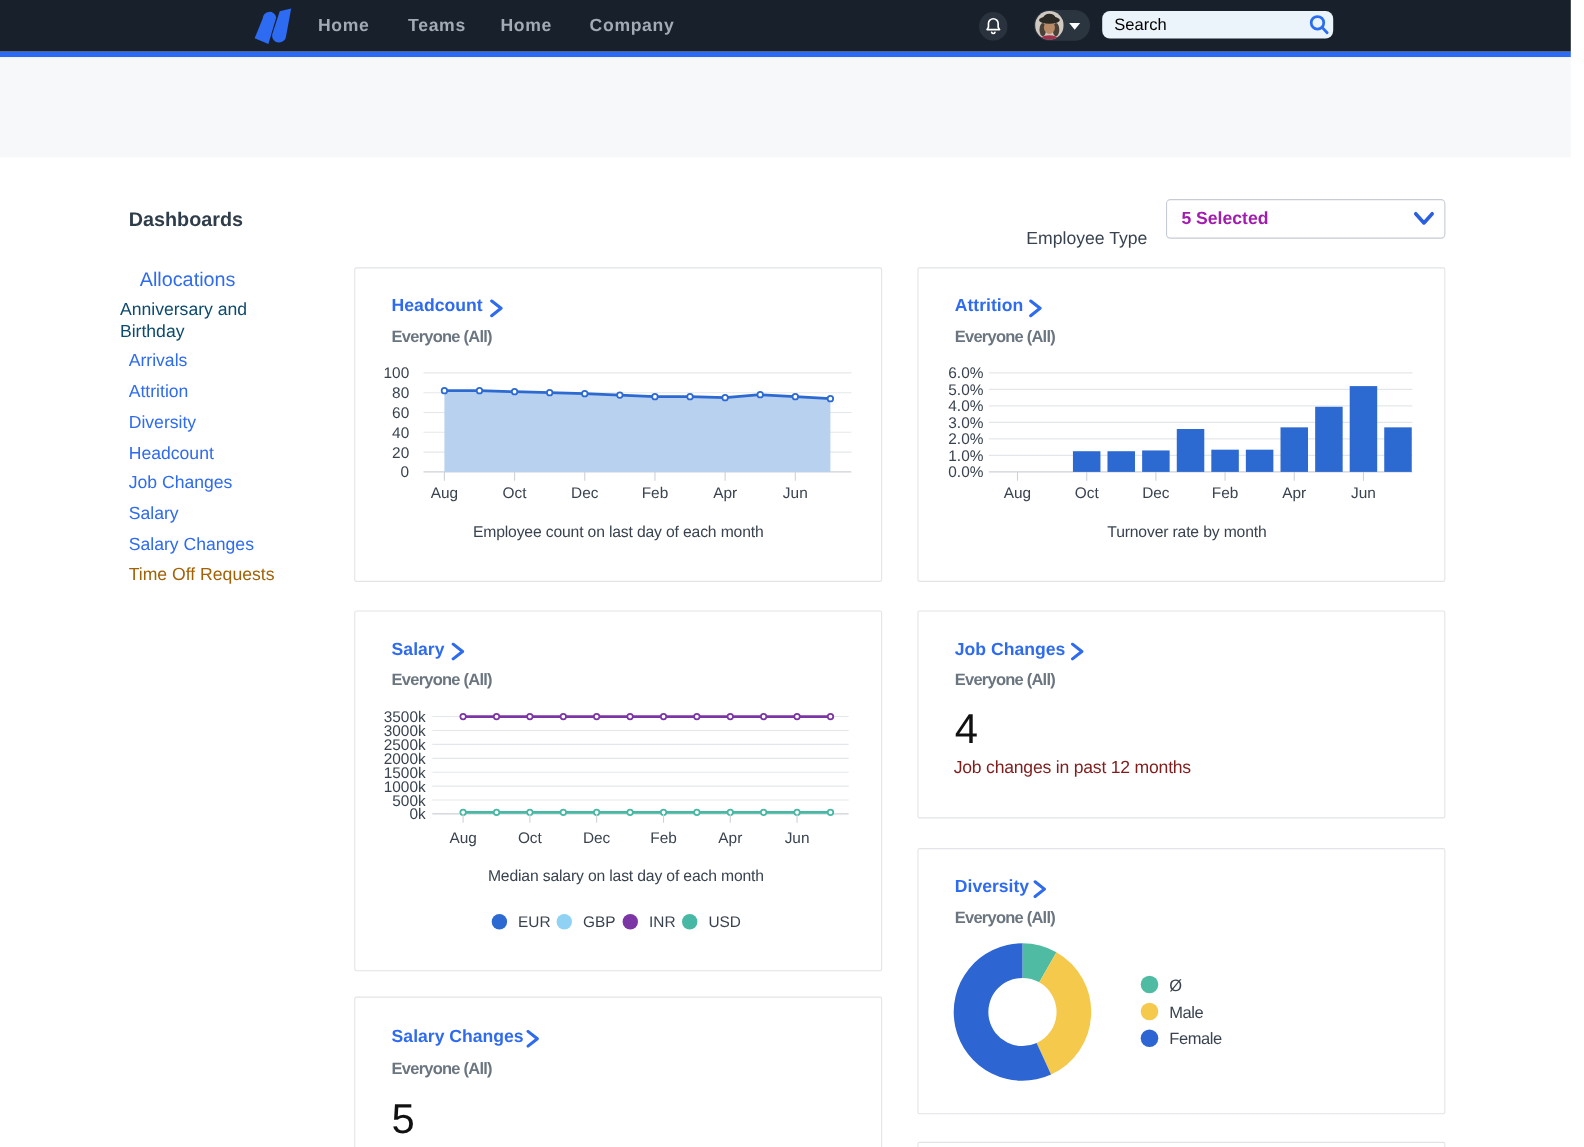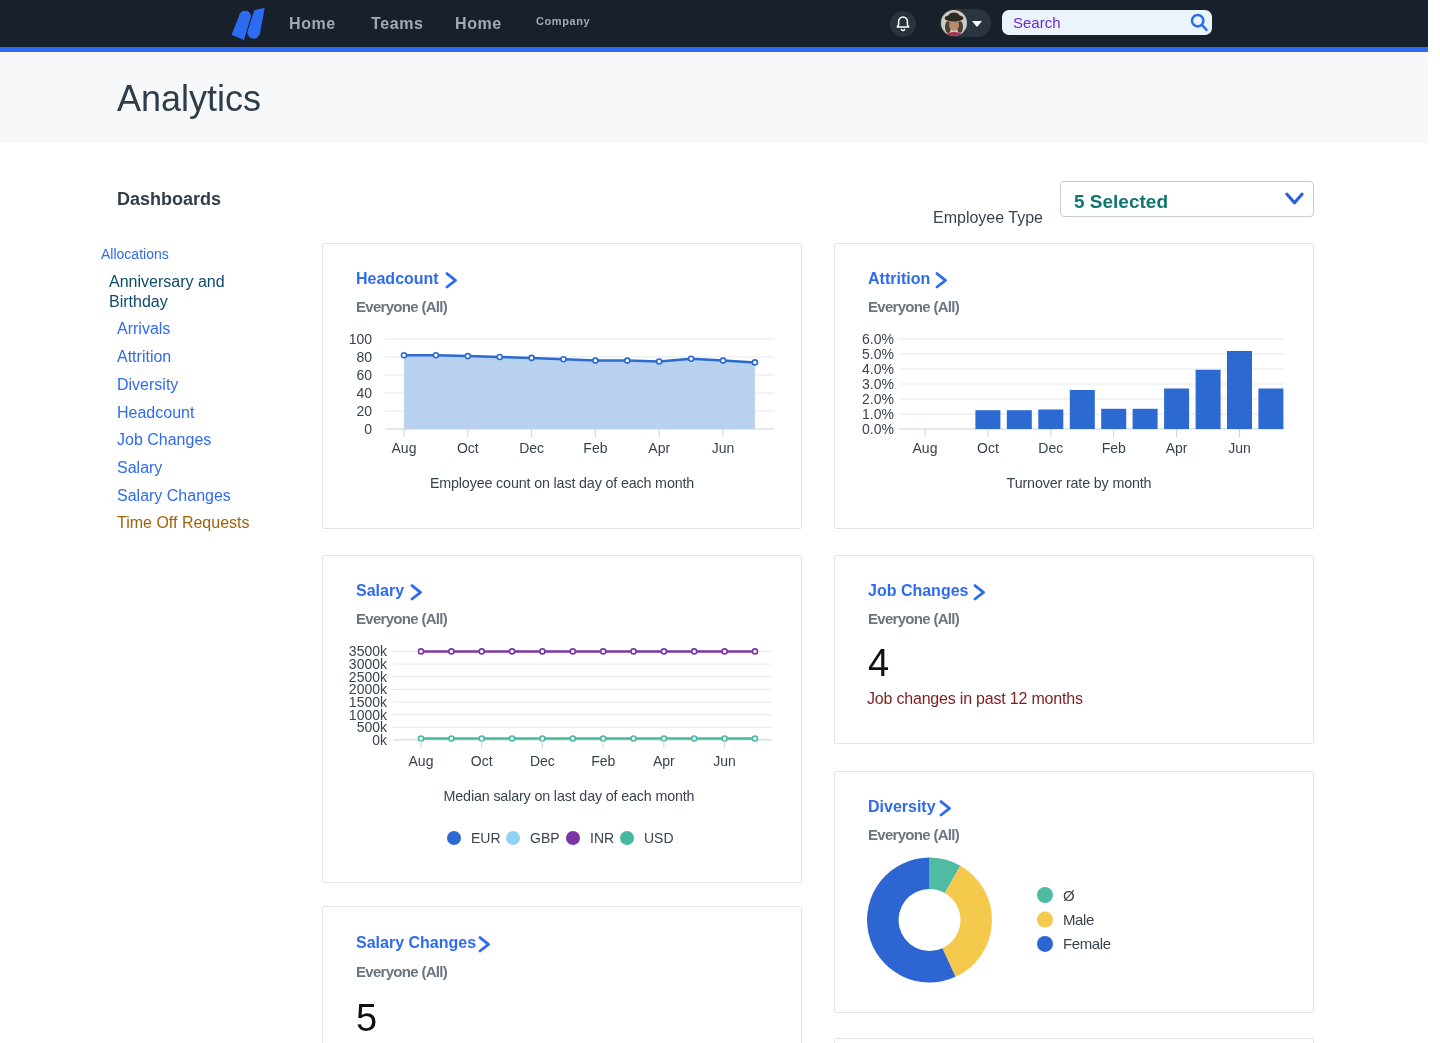--- a/index.html
+++ b/index.html
@@ -6,21 +6,21 @@
 <div style="position:relative;width:1428px;height:1043px;overflow:hidden">
 <div style="position:absolute;left:0;top:0;width:1440px;height:47px;background:#18212b"></div>
 <div style="position:absolute;left:0;top:47px;width:1440px;height:5px;background:#2c6bf2"></div>
 <svg width="45" height="45" viewBox="0 0 45 45" style="position:absolute;left:225px;top:3px">
 <path d="M6.5,31.7 L13.8,13.8 A6.2,6.2 0 0 1 26.1,12.9 L19.0,36.9 Z" fill="#2c6bf2"></path>
 <path d="M29.3,7.3 L39.7,4.7 L35.1,29.7 A6.3,6.3 0 0 1 22.3,28.9 Z" fill="#2c6bf2"></path>
 </svg>
 <div style="position:absolute;left:289px;top:15px;font-size:16px;font-weight:bold;letter-spacing:0.6px;color:#a2abb5">Home</div>
 <div style="position:absolute;left:371px;top:15px;font-size:16px;font-weight:bold;letter-spacing:0.6px;color:#a2abb5">Teams</div>
 <div style="position:absolute;left:455px;top:15px;font-size:16px;font-weight:bold;letter-spacing:0.6px;color:#a2abb5">Home</div>
-<div style="position:absolute;left:536px;top:15px;font-size:11px;font-weight:bold;letter-spacing:0.6px;color:#a2abb5">Company</div>
+<div style="position:absolute;left:536px;top:15px;font-size:16px;font-weight:bold;letter-spacing:0.6px;color:#a2abb5">Company</div>
 <svg width="26" height="26" viewBox="0 0 26 26" style="position:absolute;left:890px;top:11px">
 <circle cx="13" cy="13" r="13" fill="#29323d"></circle>
 <path d="M13 6 a4.4 4.4 0 0 1 4.4 4.4 v3.3 l1.3 2.2 h-11.4 l1.3 -2.2 v-3.3 a4.4 4.4 0 0 1 4.4 -4.4 Z" fill="none" stroke="#fff" stroke-width="1.5" stroke-linejoin="round"></path>
 <path d="M11.5 18.4 a1.6 1.6 0 0 0 3 0" fill="none" stroke="#fff" stroke-width="1.5" stroke-linecap="round"></path>
 </svg>
 <div style="position:absolute;left:940px;top:9px;width:51px;height:28px;border-radius:14px;background:#2b3540"></div>
 <svg width="26" height="26" viewBox="0 0 26 26" style="position:absolute;left:941px;top:10px">
 <defs>
         <clipPath id="avc">
           <circle cx="13" cy="13" r="13"></circle>
@@ -33,41 +33,40 @@
 <ellipse cx="13" cy="15" rx="5" ry="5.8" fill="#b98a68"></ellipse>
 <ellipse cx="13" cy="8.2" rx="9.5" ry="3.4" fill="#2c2925"></ellipse>
 <ellipse cx="13" cy="6" rx="5.5" ry="3.4" fill="#2c2925"></ellipse>
 <path d="M2 26 Q13 18 24 26 Z" fill="#a4304c"></path>
 </g>
     </svg>
 <svg width="12" height="8" viewBox="0 0 12 8" style="position:absolute;left:971px;top:20px">
 <path d="M1 1 L6 7 L11 1 Z" fill="#fff"></path>
 </svg>
 <div style="position:absolute;left:1002px;top:10px;width:210px;height:25px;border-radius:7px;background:#ebf3fb"></div>
-<div style="position:absolute;left:1013px;top:14px;font-size:15px;color:#6d28d9">Search</div>
+<div style="position:absolute;left:1013px;top:14px;font-size:15px;color:#000000">Search</div>
 <svg width="24" height="24" viewBox="0 0 24 24" style="position:absolute;left:1188px;top:12px">
 <circle cx="9.7" cy="8.7" r="5.7" fill="none" stroke="#2a6df0" stroke-width="2.5"></circle>
 <line x1="13.9" y1="12.9" x2="18.5" y2="17.8" stroke="#2a6df0" stroke-width="2.5" stroke-linecap="round"></line>
 </svg>
 <div style="position:absolute;left:0;top:52px;width:1440px;height:91px;background:#f7f8f9"></div>
-<div style="position:absolute;left:117px;top:78px;font-size:36px;color:#2f3d4a">Analytics</div>
 <div style="position:absolute;left:117px;top:189px;font-size:18px;font-weight:bold;color:#2f3d4a">Dashboards</div>
-<div style="position:absolute;left:101px;top:244.0px;font-size:14px;line-height:20px;color:#2f6bee">Allocations</div>
+<div style="position:absolute;left:127px;top:244.0px;font-size:18px;line-height:20px;color:#2f6bee">Allocations</div>
 <div style="position:absolute;left:109px;top:271.7px;font-size:16px;line-height:20px;color:#0c4a6e">Anniversary and<br>Birthday</div>
 <div style="position:absolute;left:117px;top:319.4px;font-size:16px;line-height:20px;color:#2f6bee">Arrivals</div>
 <div style="position:absolute;left:117px;top:347.1px;font-size:16px;line-height:20px;color:#2f6bee">Attrition</div>
 <div style="position:absolute;left:117px;top:374.8px;font-size:16px;line-height:20px;color:#2f6bee">Diversity</div>
 <div style="position:absolute;left:117px;top:402.5px;font-size:16px;line-height:20px;color:#2f6bee">Headcount</div>
 <div style="position:absolute;left:117px;top:430.2px;font-size:16px;line-height:20px;color:#2f6bee">Job Changes</div>
 <div style="position:absolute;left:117px;top:457.9px;font-size:16px;line-height:20px;color:#2f6bee">Salary</div>
 <div style="position:absolute;left:117px;top:485.6px;font-size:16px;line-height:20px;color:#2f6bee">Salary Changes</div>
 <div style="position:absolute;left:117px;top:513.3px;font-size:16px;line-height:20px;color:#a16207">Time Off Requests</div>
 <div style="position:absolute;left:933px;top:209px;font-size:16px;color:#39434f">Employee Type</div>
 <div style="position:absolute;left:1060px;top:181px;width:254px;height:36px;background:#fff;border:1px solid #c6ccd4;border-radius:4px"></div>
-<div style="position:absolute;left:1074px;top:191px;font-size:19px;font-weight:bold;color:#0f766e">5 Selected</div>
+<div style="position:absolute;left:1074px;top:191px;font-size:16px;font-weight:bold;color:#a21caf">5 Selected</div>
 <svg width="19" height="14" viewBox="0 0 19 14" style="position:absolute;left:1285px;top:192px">
       <path d="M2,2.3 L9.5,10.7 L17,2.3" fill="none" stroke="#2a5fe0" stroke-width="3.2" stroke-linecap="round" stroke-linejoin="round"></path>
     </svg>
 <div style="position:absolute;left:322px;top:243px;width:480px;height:286px;background:#fff;border:1px solid #e2e4e7;border-radius:2px;box-sizing:border-box">
       <div style="position:absolute;left:33px;top:26px;font-size:16px;font-weight:bold;color:#2f6bee">Headcount</div>
       <svg width="13" height="17" viewBox="0 0 13 17" style="position:absolute;left:122px;top:28px">
         <path d="M2,1.6 L10.5,8.3 L2,15" fill="none" stroke="#2f6bee" stroke-width="2.8" stroke-linecap="round" stroke-linejoin="round"></path>
       </svg>
       <div style="position:absolute;left:33px;top:54px;font-size:15px;font-weight:bold;letter-spacing:-0.7px;color:#6a7580">Everyone (All)</div>
       <svg width="478" height="284" viewBox="0 0 478 284" style="position:absolute;left:0px;top:0px">

